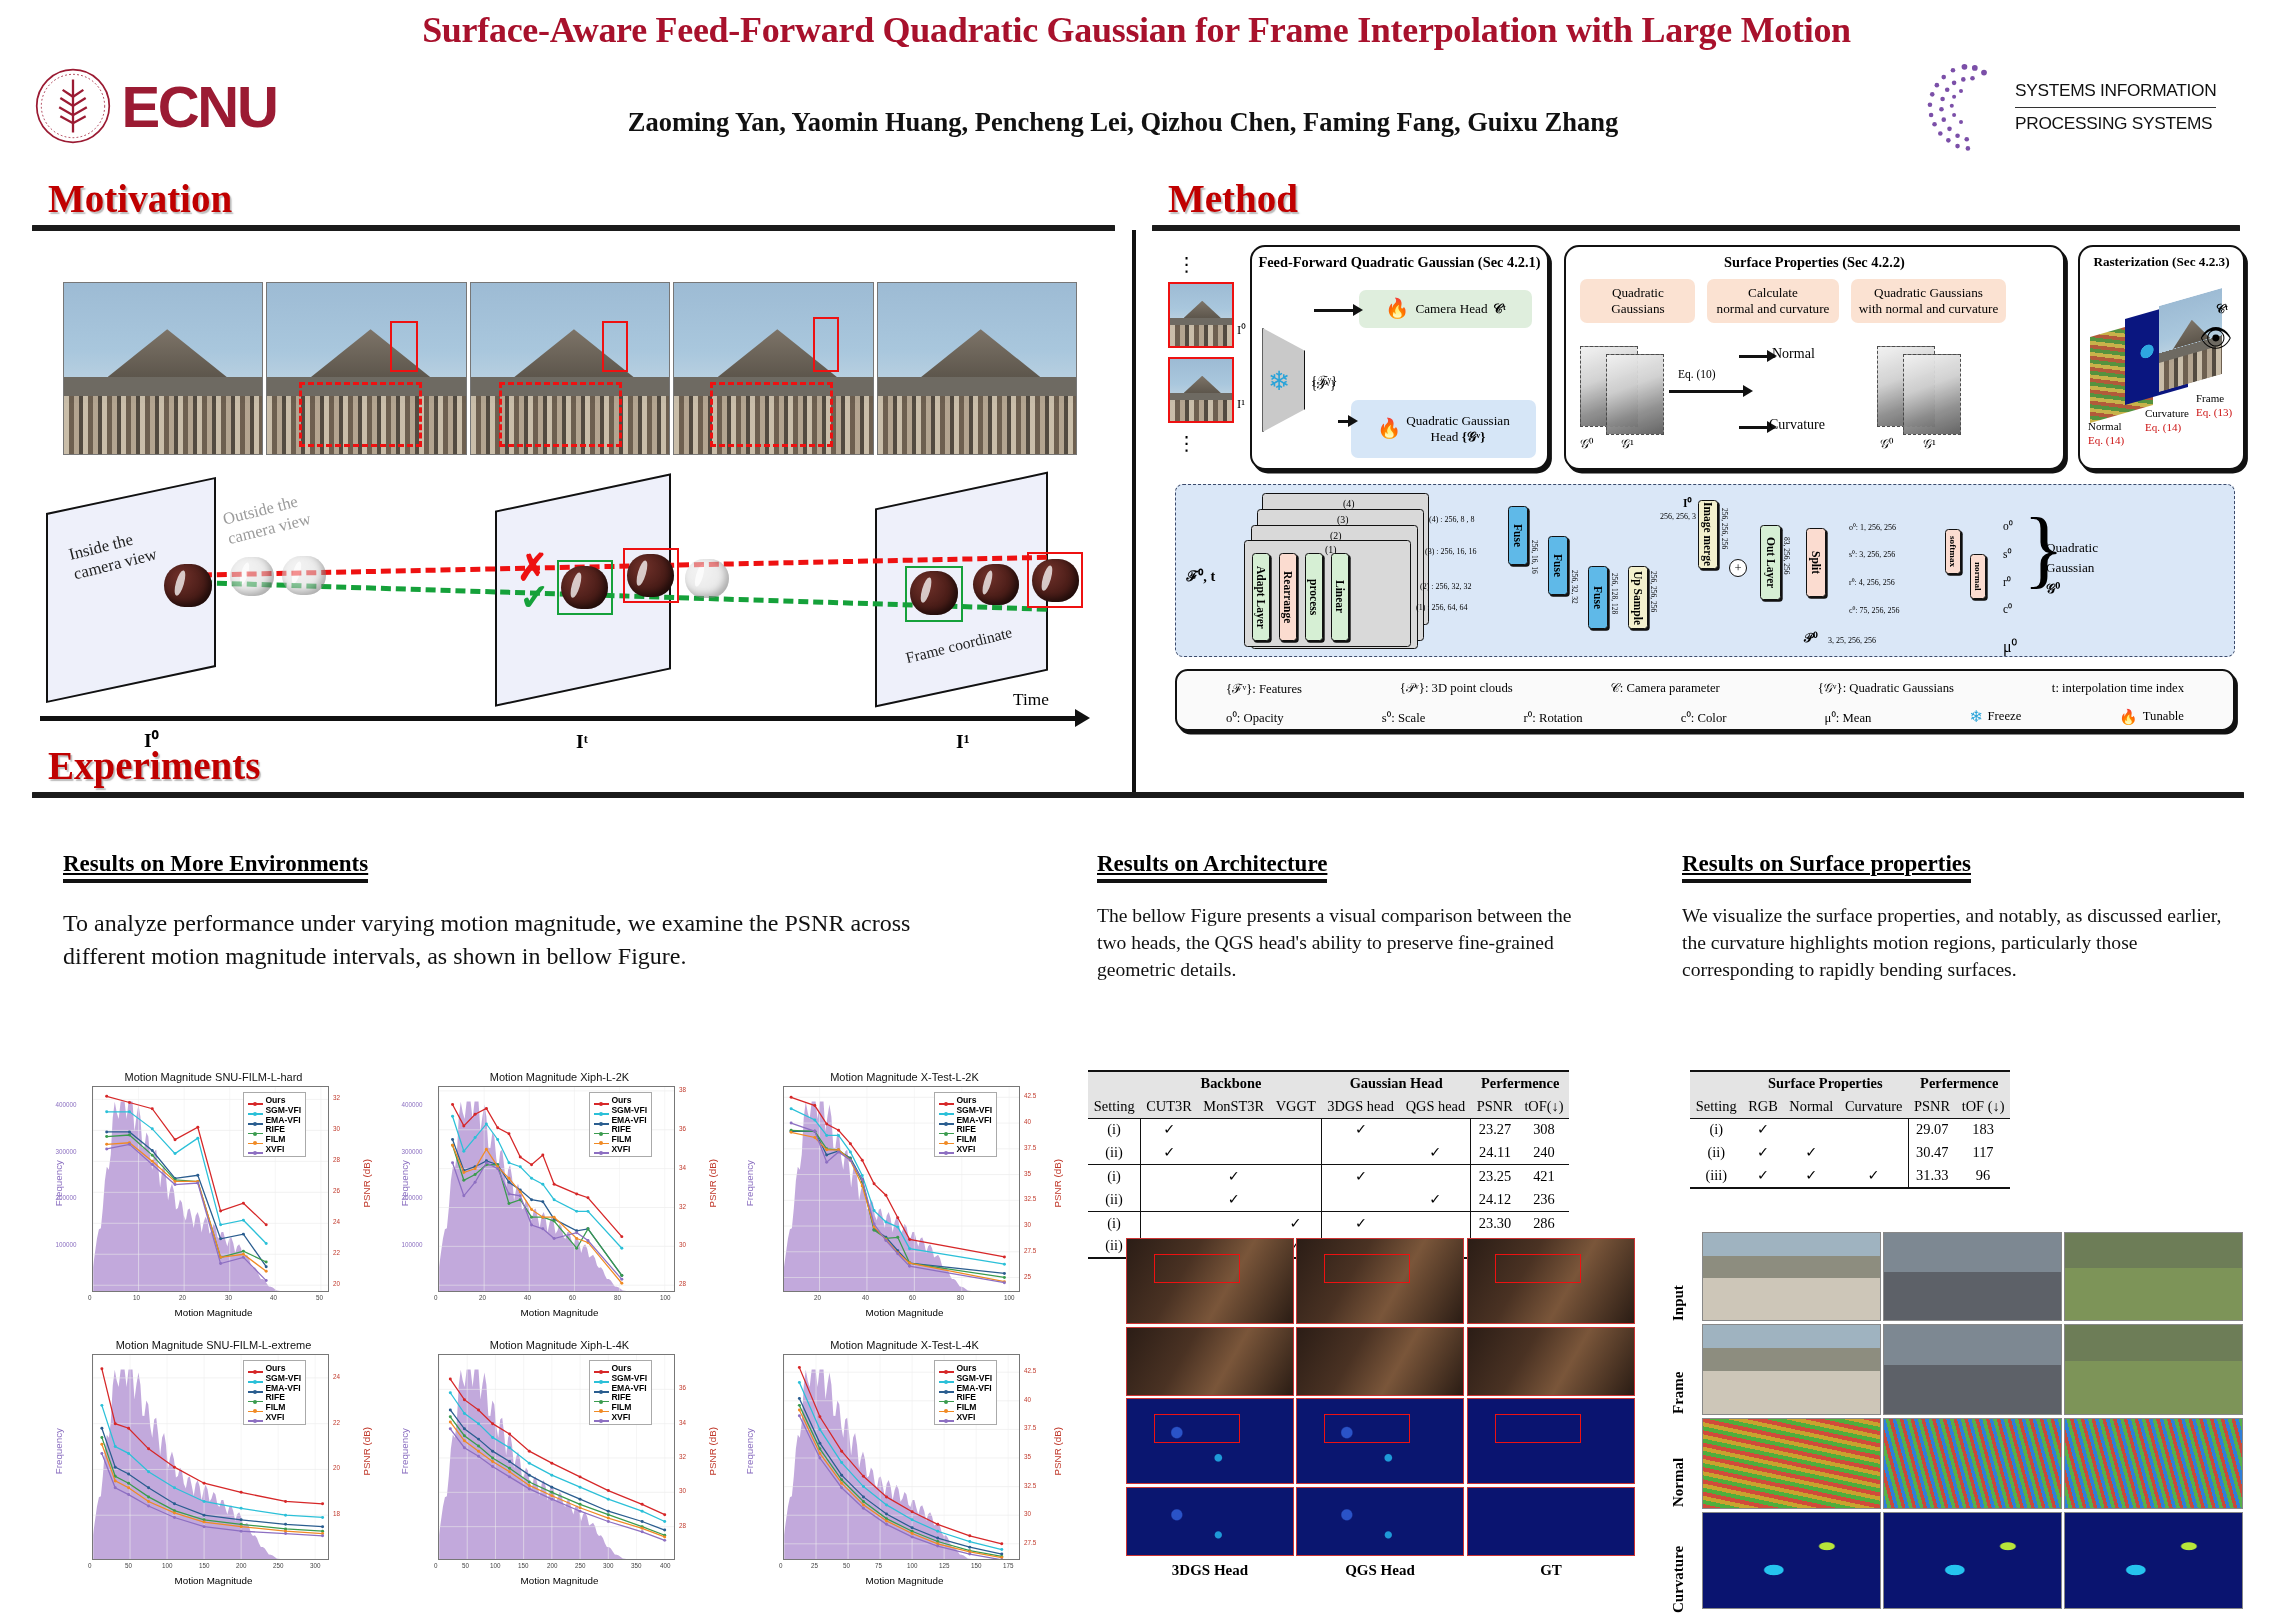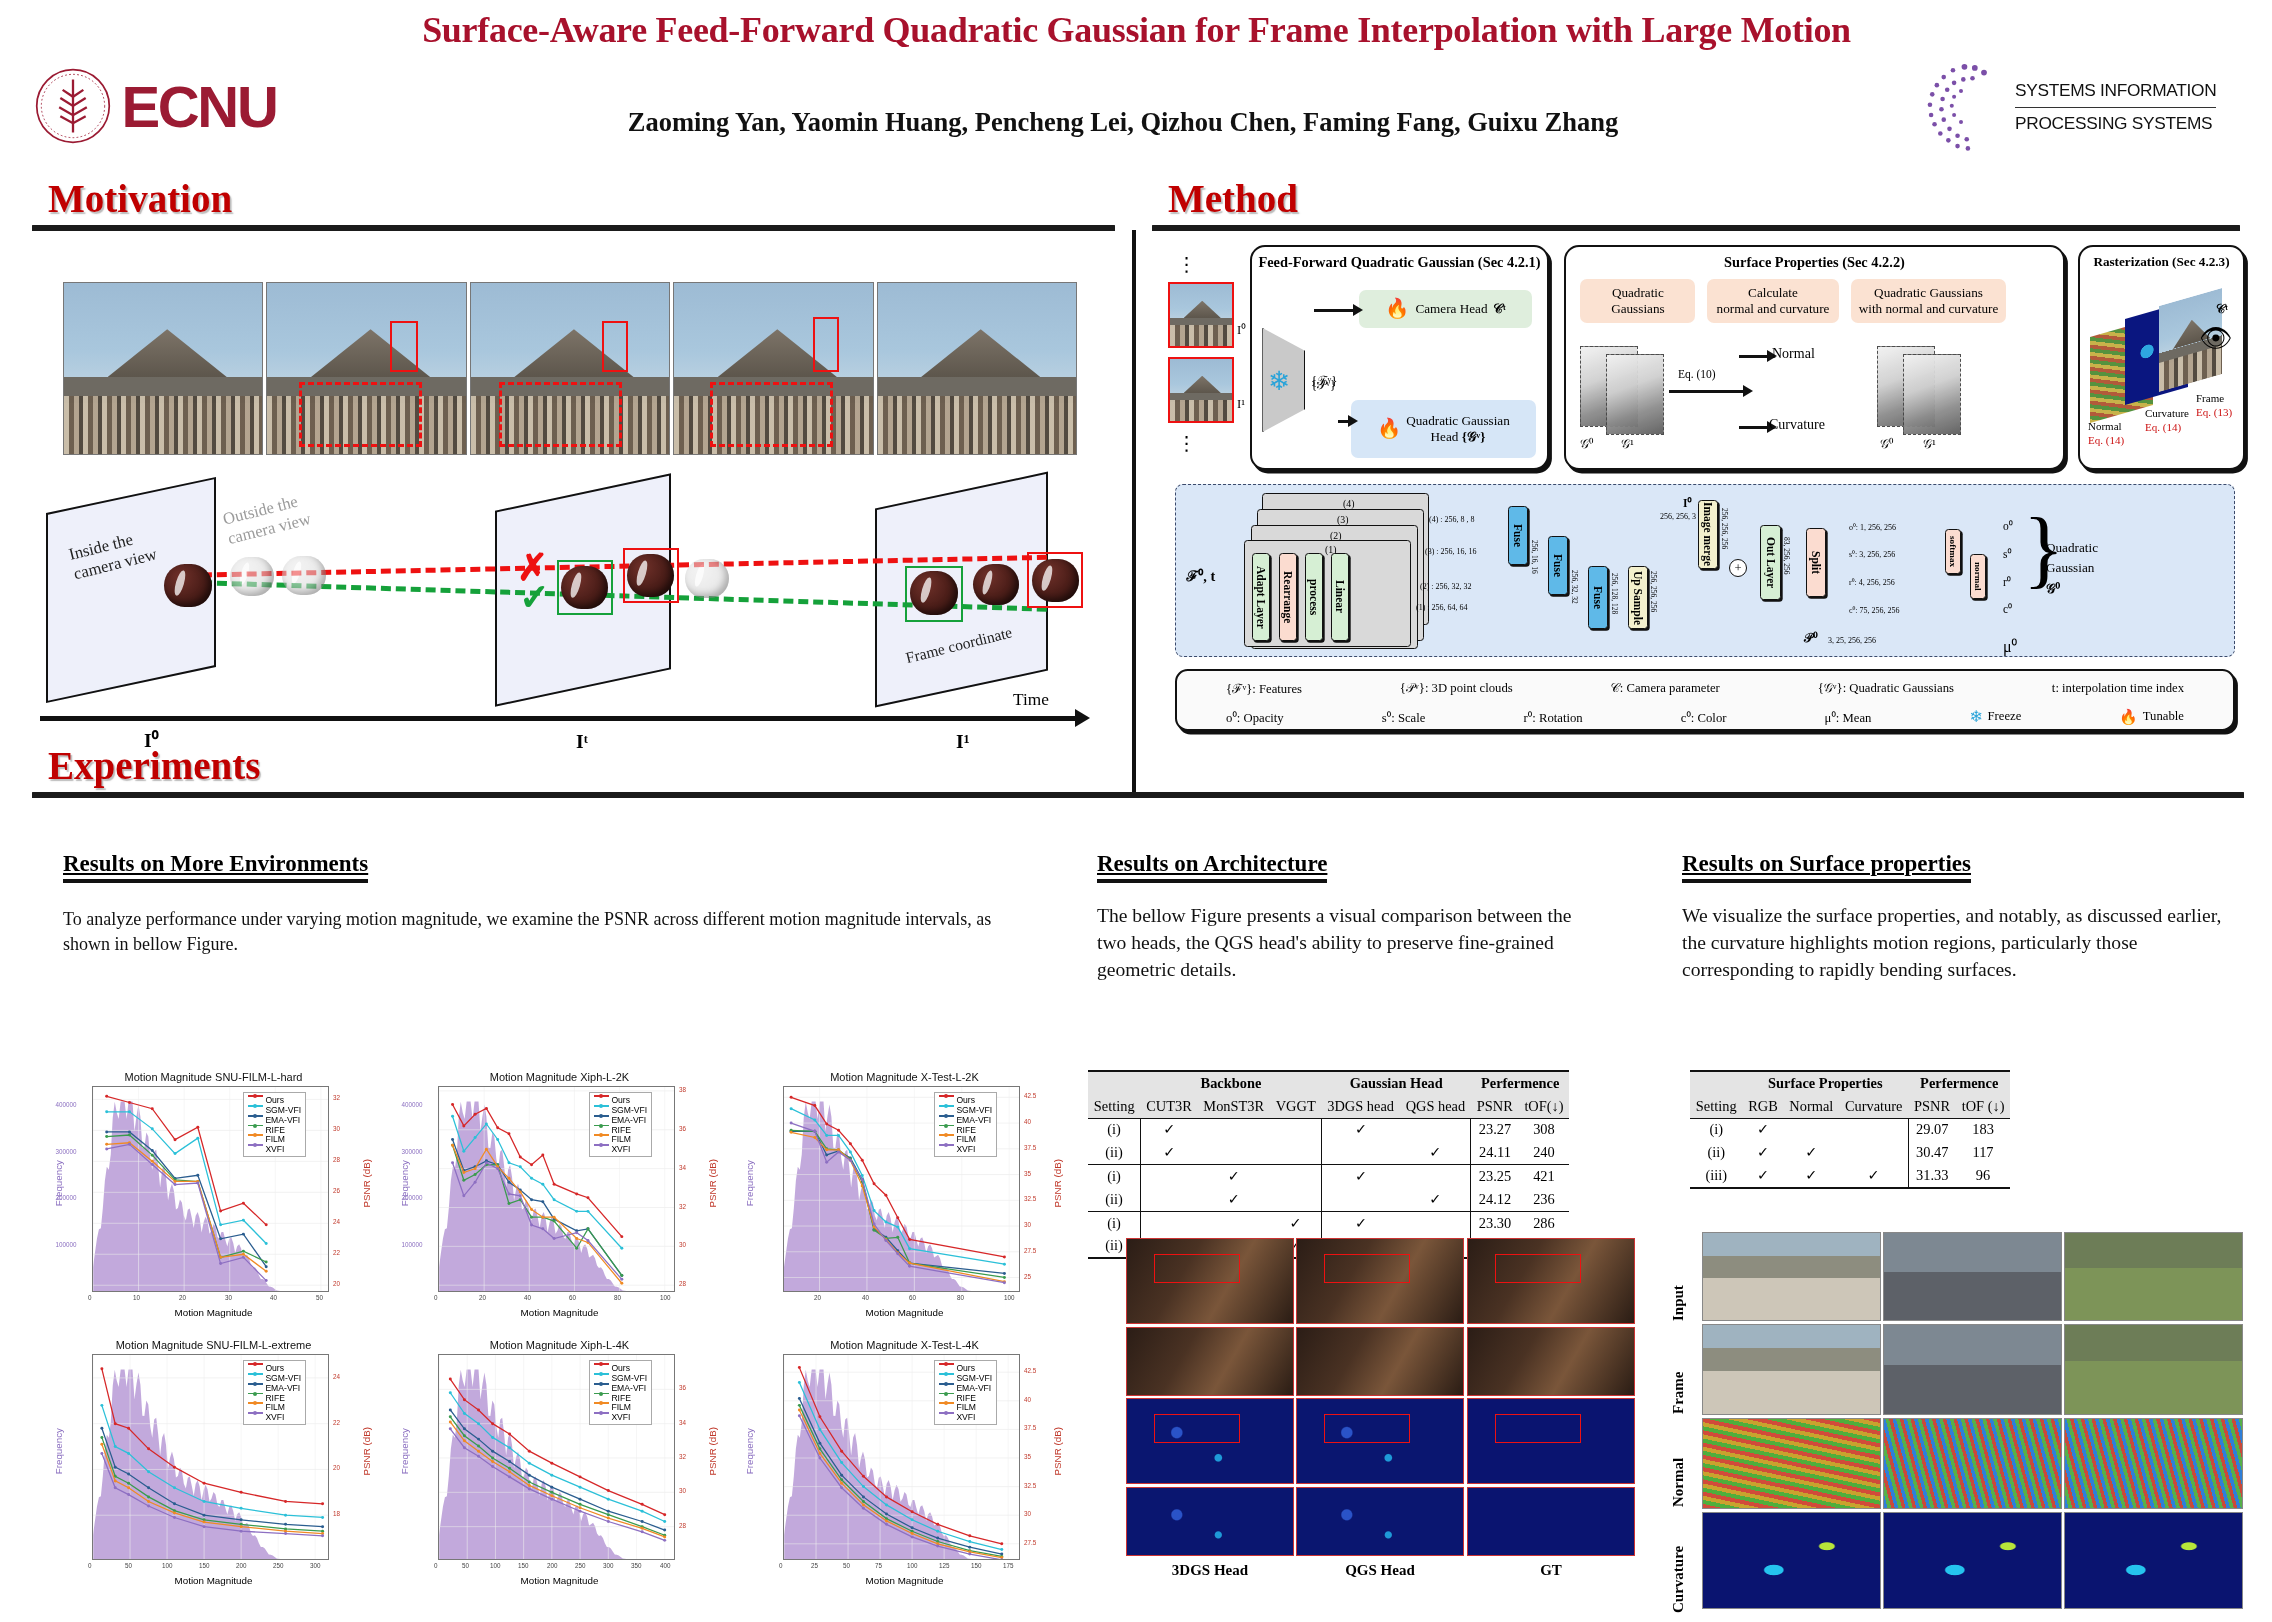--- a/index.html
+++ b/index.html
@@ -101,33 +101,33 @@
   .tiny { position:absolute; font-size:8px; }
   .tinyv { position:absolute; font-size:7.5px; writing-mode:vertical-rl; }
   #legendbox { position:absolute; left:1175px; top:669px; width:1060px; height:62px;
                border:2.3px solid #111; border-radius:12.7px; box-shadow:2.9px 3.5px 0 #111; background:#fafafa;}
   .legrow { position:absolute; left:0; width:100%; display:flex; justify-content:space-around;
             font-size:12.7px; align-items:center;}
   
   #experiments { position:absolute; left:32px; top:743px; width:2212px; }
   .col-head { font-weight:bold; font-size:23px; border-bottom:4px solid #111;
               display:inline-block; padding-bottom:2.3px; text-decoration:underline; }
-  .para { font-size:18px; line-height:1.38; color:#111; }
+  .para { font-size:24px; line-height:1.38; color:#111; }
   
   .chart { position:absolute; background:#fff; }
   .chart-title { position:absolute; top:0; left:0; width:100%; text-align:center;
                  font-family:"Liberation Sans",sans-serif; font-size:11px; color:#111; }
   .plotarea { position:absolute; border:0.6px solid #777; background:#fff; overflow:hidden; }
   .axis-x-label { position:absolute; width:100%; text-align:center;
                   font-family:"Liberation Sans",sans-serif; font-size:9.8px; }
   .axis-y-label { position:absolute; writing-mode:vertical-rl; transform:rotate(180deg);
                   font-family:"Liberation Sans",sans-serif; font-size:9.8px; }
   .legendbx { position:absolute; background:#fff; border:0.6px solid #aaa; padding:2.3px 3.5px;
               font-family:"Liberation Sans",sans-serif; font-size:8.6px; }
-  .legitem { display:flex; align-items:flex-start; gap:2.9px; height:9.8px; }
+  .legitem { display:flex; align-items:flex-end; gap:2.9px; height:9.8px;font-weight:bold; }
   .legline { width:15px; height:1.7px; position:relative; }
   .legline:after{content:"";position:absolute;left:5.8px;top:-1.2px;width:4px;height:4px;border-radius:50%;background:inherit;}
   .tick { position:absolute; font-family:"Liberation Sans",sans-serif; font-size:6.3px; color:#444;}
   .tickL { color:#8b6fc0; }
   .tickR { color:#c0392b; }
   
   table.sci { border-collapse:collapse; font-family:"Liberation Serif",serif; }
   table.sci th, table.sci td { text-align:center; padding:2.9px 5.8px; font-size:14.4px; }
   table.sci thead tr.grp th { background:#e4e4e4; font-weight:bold; }
   table.sci thead tr.sub th { background:#e4e4e4; font-weight:normal; }

